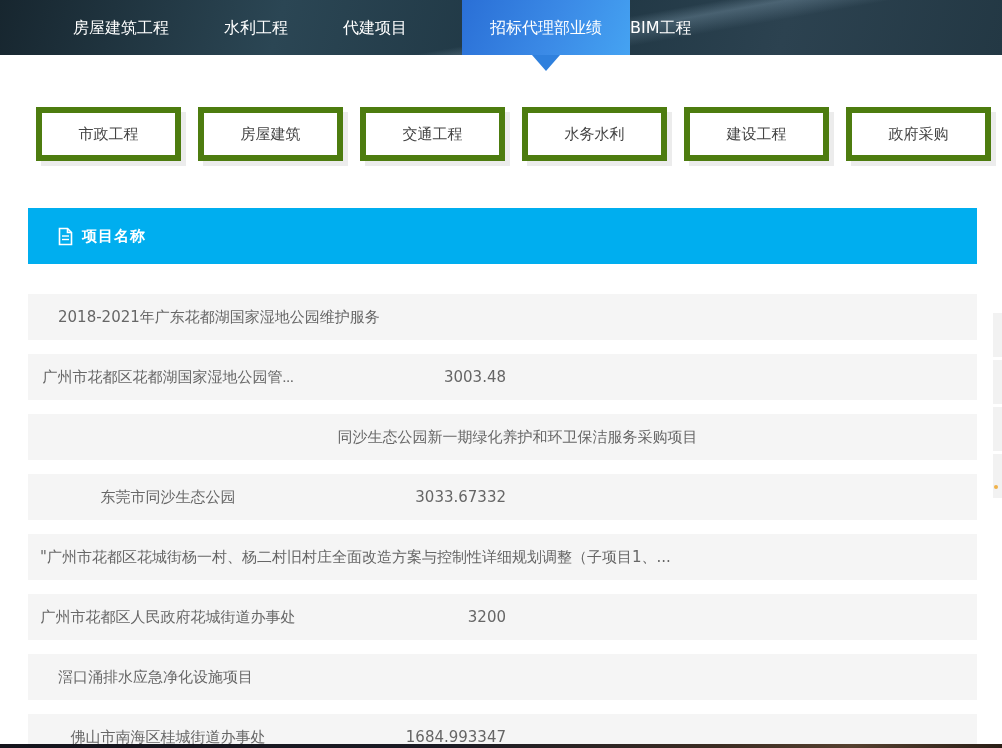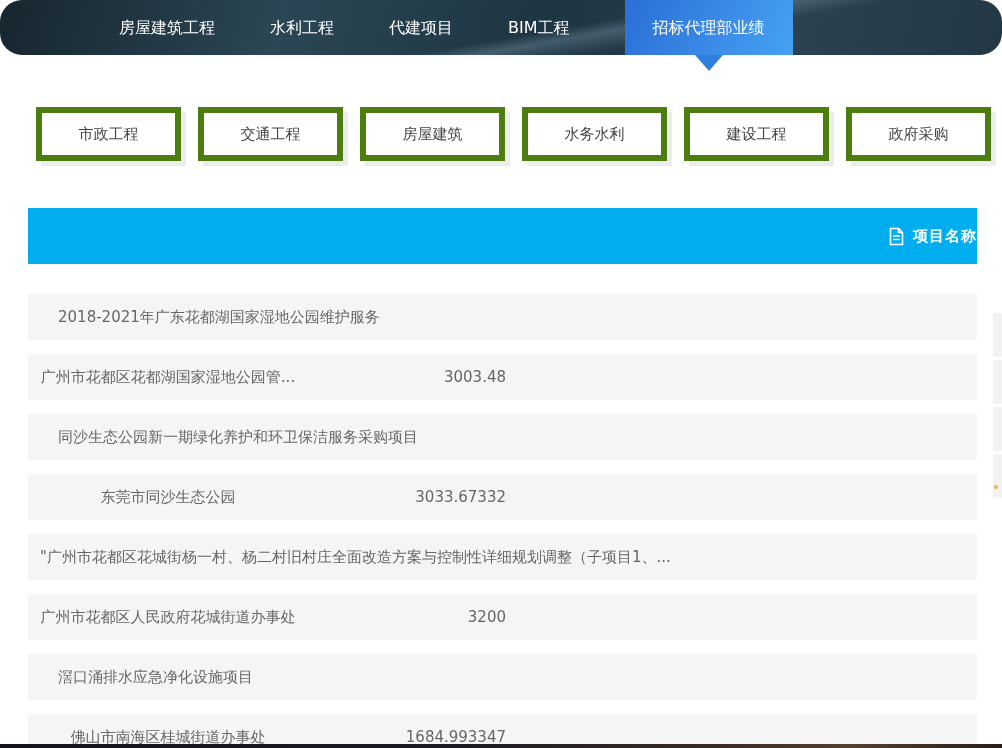--- a/index.html
+++ b/index.html
@@ -8,21 +8,21 @@
     background:#ffffff;
     font-family:"DejaVu Sans","Liberation Sans",sans-serif;
   }
   
   .topbar{
     position:absolute;top:0;left:0;width:1002px;height:55px;
     background:
       linear-gradient(170deg, rgba(255,255,255,0) 55%, rgba(160,190,210,.28) 60%, rgba(255,255,255,0) 68%),
       linear-gradient(105deg, #17262f 0%, #2b4654 28%, #1e3542 55%, #2c4250 78%, #233844 100%);
     display:flex;align-items:stretch;
-    padding-left:119px;box-sizing:border-box;border-radius:22px;
+    padding-left:73px;box-sizing:border-box;
   }
   .nav-item{
     color:#ffffff;font-size:16px;line-height:55px;white-space:nowrap;
     margin-right:55px;cursor:pointer;position:relative;
   }
   .nav-item.active{
     margin-right:0;
     padding:0 28px;
     background:linear-gradient(115deg,#2a6fd6 0%,#3b8ae6 55%,#45a3f2 100%);
   }
@@ -54,21 +54,21 @@
   .table-header .hdr-label{color:#ffffff;font-size:15px;font-weight:bold;letter-spacing:1px;}
   
   .row{
     position:absolute;left:28px;width:949px;height:46px;
     background:#f5f5f5;box-sizing:border-box;
     color:#666666;font-size:15px;
     display:flex;align-items:center;
   }
   .row .name-text{padding-left:30px;white-space:nowrap;overflow:hidden;}
   .row.long .name-text{padding-left:12px;}
-  .row .client-cell{width:280px;text-align:center;white-space:nowrap;}
+  .row .client-cell{width:280px;text-align:center;white-space:nowrap;font-family:Liberation Serif, serif;}
   .row .amount-cell{width:198px;text-align:right;white-space:nowrap;}
   
   .float-widget{
     position:absolute;left:993px;width:22px;height:44px;background:#f2f2f2;
   }
   .float-widget .dot{
     position:absolute;left:1px;bottom:9px;width:4px;height:4px;border-radius:50%;
     background:#f0b24a;
   }
   
@@ -77,52 +77,52 @@
     background:linear-gradient(90deg,#14141c 0%,#1b1b24 45%,#3c2c22 72%,#55402f 85%,#2a1e16 100%);
   }
 </style>
 </head>
 <body>
 
 <div class="topbar" id="topbar">
     <div class="nav-item"><span>房屋建筑工程</span></div>
     <div class="nav-item"><span>水利工程</span></div>
     <div class="nav-item"><span>代建项目</span></div>
+    <div class="nav-item active"><span>招标代理部业绩</span><span class="tab-arrow"></span></div>
     <div class="nav-item"><span>BIM工程</span></div>
-    <div class="nav-item active"><span>招标代理部业绩</span><span class="tab-arrow"></span></div>
   </div>
 
 <div class="filters" id="filters">
     <div class="filter-btn">市政工程</div>
+    <div class="filter-btn">房屋建筑</div>
     <div class="filter-btn">交通工程</div>
-    <div class="filter-btn">房屋建筑</div>
     <div class="filter-btn">水务水利</div>
     <div class="filter-btn">建设工程</div>
     <div class="filter-btn">政府采购</div>
   </div>
 
-<div class="table-header" id="tableHeader" style="background: rgb(0, 174, 239); justify-content: flex-end;">
+<div class="table-header" id="tableHeader" style="background: rgb(0, 174, 239);">
   <svg class="doc-icon" viewBox="0 0 15 19">
     <path d="M1.5 1.5 h8 l4 4 v12 h-12 z" fill="none" stroke="#ffffff" stroke-width="1.6"></path>
     <path d="M9.5 1.5 v4 h4" fill="none" stroke="#ffffff" stroke-width="1.6"></path>
     <line x1="4" y1="9" x2="11" y2="9" stroke="#ffffff" stroke-width="1.4"></line>
     <line x1="4" y1="12.5" x2="11" y2="12.5" stroke="#ffffff" stroke-width="1.4"></line>
   </svg>
   <span class="hdr-label">项目名称</span>
 </div>
 
 <div id="rows">
     <div class="row" style="top: 294px;">
       <span class="name-text">2018-2021年广东花都湖国家湿地公园维护服务</span>
     </div>
     <div class="row" style="top: 354px;">
       <span class="client-cell">广州市花都区花都湖国家湿地公园管...</span>
       <span class="amount-cell">3003.48</span>
     </div>
-    <div class="row" style="top: 414px;">
+    <div class="row" style="top: 414px; justify-content: center;">
       <span class="name-text">同沙生态公园新一期绿化养护和环卫保洁服务采购项目</span>
     </div>
     <div class="row" style="top: 474px;">
       <span class="client-cell">东莞市同沙生态公园</span>
       <span class="amount-cell">3033.67332</span>
     </div>
     <div class="row long" style="top: 534px;">
       <span class="name-text">"广州市花都区花城街杨一村、杨二村旧村庄全面改造方案与控制性详细规划调整（子项目1、...</span>
     </div>
     <div class="row" style="top: 594px;">

